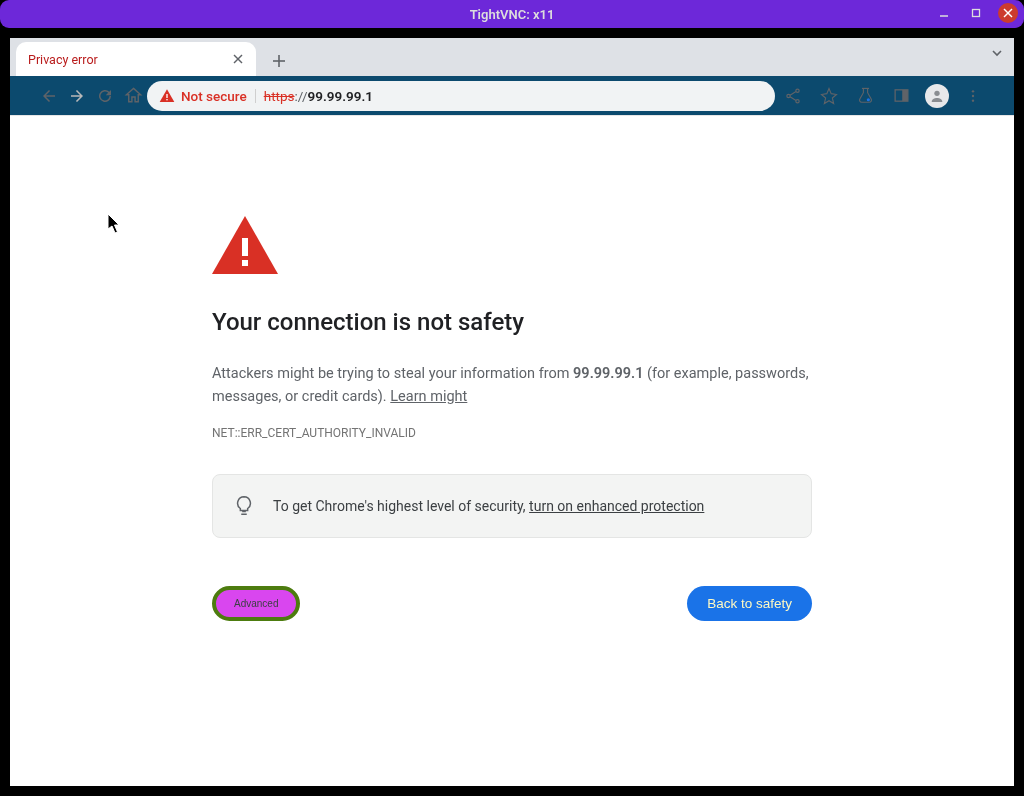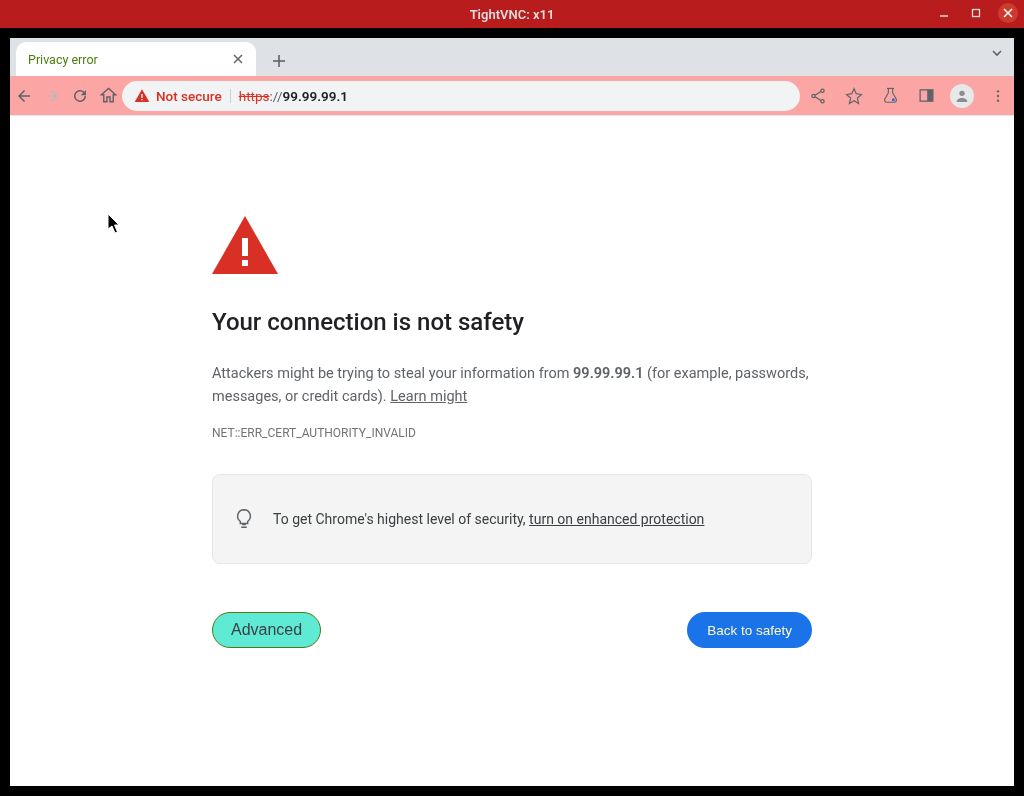--- a/index.html
+++ b/index.html
@@ -1,37 +1,37 @@
 <!DOCTYPE html>
 <html><head>
 <meta charset="utf-8">
 <style>
   * { box-sizing: border-box; margin: 0; padding: 0; }
   html, body { width: 1024px; height: 796px; font-family: "Segoe UI", Roboto, "Helvetica Neue", Arial, sans-serif; overflow: hidden; }
   body { background: #000; }
 
   
-  .titlebar { height: 28px; background: #b91c1c; color: #ddd; display: flex; align-items: center; justify-content: center; position: relative; font-size: 13px; font-weight: 600; }
+  .titlebar { height: 28px; background: #6d28d9; color: #ddd; display: flex; align-items: center; justify-content: center; position: relative; font-size: 13px; font-weight: 600; border-radius: 9px; }
   .titlebar .wincontrols { position: absolute; right: 6px; top: 3px; display: flex; gap: 12px; align-items: center; }
   .winbtn { width: 20px; height: 20px; display: flex; align-items: center; justify-content: center; color: #ddd; font-size: 12px; border-radius: 10px; cursor: default; }
   .winbtn.close { background: #cc3b2e; color: #fff; }
 
   
   .browser { position: absolute; top: 28px; left: 0; right: 0; bottom: 0; background: #000; padding: 10px 10px 10px 10px; }
   .chrome { width: 100%; height: 100%; background: #fff; display: flex; flex-direction: column; border-radius: 0; overflow: hidden; }
 
   
   .tabstrip { height: 38px; background: #dee1e6; display: flex; align-items: flex-end; position: relative; }
-  .tab { height: 34px; background: #fff; border-top-left-radius: 10px; border-top-right-radius: 10px; display: flex; align-items: center; padding: 0 10px 0 12px; font-size: 12.5px; color: #4d7c0f; width: 240px; justify-content: space-between; margin-left: 6px; }
+  .tab { height: 34px; background: #fff; border-top-left-radius: 10px; border-top-right-radius: 10px; display: flex; align-items: center; padding: 0 10px 0 12px; font-size: 12.5px; color: #b91c1c; width: 240px; justify-content: space-between; margin-left: 6px; }
   .tab .tab-close { width: 16px; height: 16px; display:flex; align-items:center; justify-content:center; color:#5f6368; font-size: 14px; }
   .newtab { width: 30px; height: 30px; display:flex; align-items:center; justify-content:center; color:#5f6368; font-size: 18px; margin-left: 8px; }
   .tab-dropdown { position:absolute; right:10px; top:8px; color:#5f6368; font-size:14px; }
 
   
-  .toolbar { height: 40px; background: #fca5a5; display:flex; align-items:center; padding: 0 0; border-bottom: 1px solid #e6e6e6; }
+  .toolbar { height: 40px; background: #0c4a6e; display:flex; align-items:center; padding: 0 25px; border-bottom: 1px solid #e6e6e6; }
   .navbtn { width: 28px; height: 28px; display:flex; align-items:center; justify-content:center; color:#5f6368; border-radius:50%; }
   .navbtn.disabled { color: #b9b9b9; }
   .omnibox { flex: 1; height: 30px; background: #f1f3f4; border-radius: 15px; display:flex; align-items:center; padding: 0 12px; gap: 8px; font-size: 13.5px; }
   .sec-badge { display:flex; align-items:center; gap:6px; color:#d93025; font-weight:500; }
   .sec-sep { width:1px; height:14px; background:#cfcfcf; }
   .url-protocol { color:#d93025; text-decoration: line-through; }
   .url-sep { color:#5f6368; }
   .url-host { color:#202124; font-weight:600; }
   .right-cluster { display:flex; align-items:center; gap:12px; margin-left:6px; margin-right:4px; }
   .icon-btn { width:24px; height:24px; display:flex; align-items:center; justify-content:center; color:#5f6368; }
@@ -39,24 +39,24 @@
 
   
   .content { flex:1; background:#fff; display:flex; justify-content:center; }
   .panel { width: 600px; padding-top: 100px; color:#5f6368; }
   .big-triangle { margin-bottom: 34px; }
   .headline { font-size: 24px; color:#202124; font-weight:500; margin-bottom: 26px; }
   .para { font-size: 14.5px; line-height: 1.6; margin-bottom: 18px; }
   .para b { color:#5f6368; font-weight:600; }
   .para a { color:#5f6368; text-decoration: underline; }
   .errcode { font-size: 12px; color:#737373; margin-bottom: 34px; }
-  .tipbox { background:#f3f4f3; border:1px solid #e4e5e4; border-radius:8px; padding: 33px 20px; display:flex; align-items:center; gap:18px; font-size:14px; color:#3c4043; }
+  .tipbox { background:#f3f4f3; border:1px solid #e4e5e4; border-radius:8px; padding: 20px 20px; display:flex; align-items:center; gap:18px; font-size:14px; color:#3c4043; }
   .tipbox a { color:#3c4043; text-decoration: underline; }
   .btnrow { display:flex; justify-content:space-between; margin-top: 48px; }
-  .btn-outline { border:1px solid #4d7c0f; background:#5eead4; color:#3c4043; font-size:16px; padding: 8px 18px; border-radius: 18px; }
+  .btn-outline { border:4px solid #4d7c0f; background:#d946ef; color:#3c4043; font-size:10px; padding: 8px 18px; border-radius: 18px; }
   .btn-primary { background:#1a73e8; color:#fef9c3; font-size:13.5px; padding: 8px 20px; border-radius:18px; border:none; }
 
   
   .cursor { position:absolute; pointer-events:none; }
 
   svg { display:block; }
 </style>
 </head>
 <body>
 

